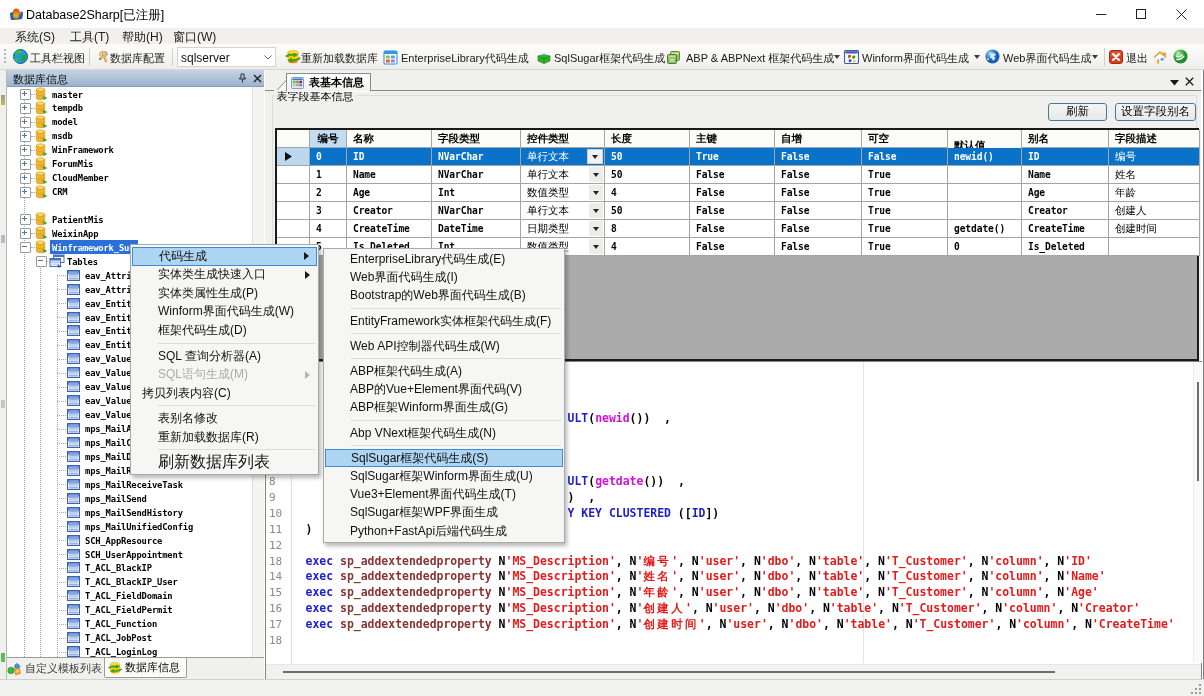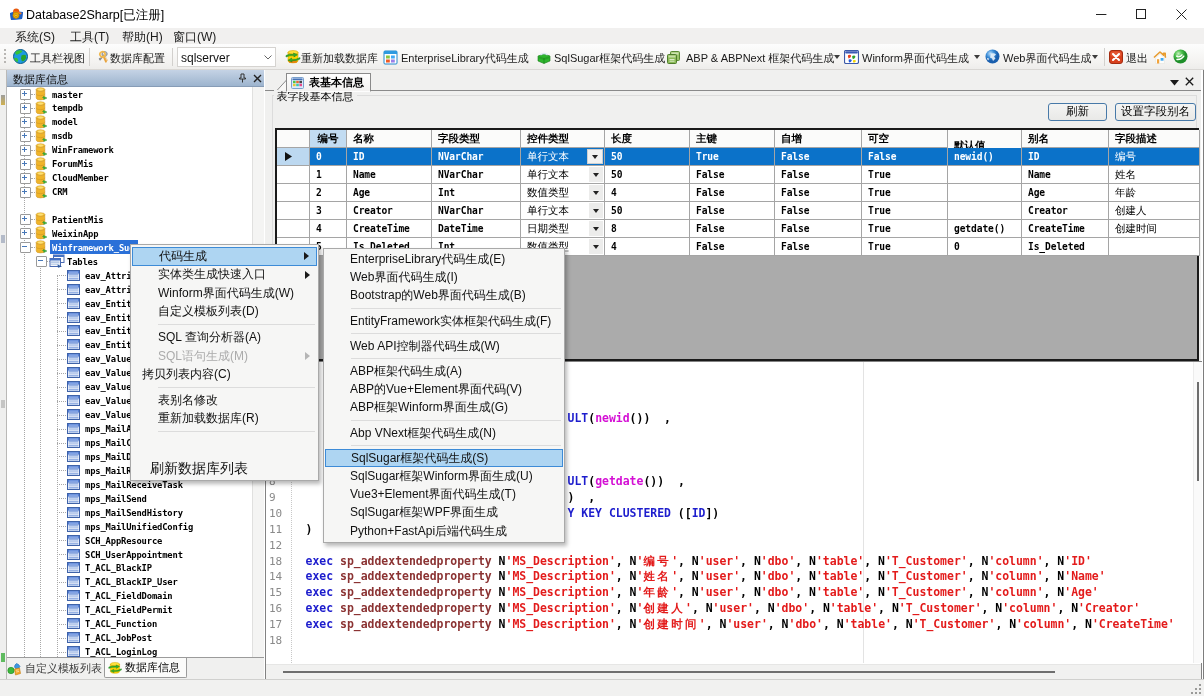--- a/index.html
+++ b/index.html
@@ -1377,45 +1377,48 @@
     <div class="cmenu" style="left: 130px; top: 244px; width: 189px;">
       <div class="citem hl" style="height: 18.55px; padding-left: 26px; font-size: 12px;">
         <div style="white-space: nowrap;">代码生成</div>
         <div class="carrow"></div>
       </div>
       <div class="citem" style="height: 18.55px; padding-left: 26px; font-size: 12px;">
         <div style="white-space: nowrap;">实体类生成快速入口</div>
         <div class="carrow"></div>
       </div>
       <div class="citem" style="height: 18.55px; padding-left: 26px; font-size: 12px;">
+        <div style="white-space: nowrap;">实体类属性生成(P)</div>
+      </div>
+      <div class="citem" style="height: 18.55px; padding-left: 26px; font-size: 12px;">
         <div style="white-space: nowrap;">Winform界面代码生成(W)</div>
       </div>
       <div class="citem" style="height: 18.55px; padding-left: 26px; font-size: 12px;">
-        <div style="white-space: nowrap;">自定义模板列表(D)</div>
+        <div style="white-space: nowrap;">框架代码生成(D)</div>
       </div>
       <div class="csep"></div>
       <div class="citem" style="height: 18.55px; padding-left: 26px; font-size: 12px;">
         <div style="white-space: nowrap;">SQL 查询分析器(A)</div>
       </div>
       <div class="citem dis" style="height: 18.55px; padding-left: 26px; font-size: 12px;">
         <div style="white-space: nowrap;">SQL语句生成(M)</div>
         <div class="carrow gray"></div>
       </div>
       <div class="citem" style="height: 18.55px; padding-left: 10px; font-size: 12px;">
         <div style="white-space: nowrap;">拷贝列表内容(C)</div>
       </div>
       <div class="csep"></div>
       <div class="citem" style="height: 18.55px; padding-left: 26px; font-size: 12px;">
         <div style="white-space: nowrap;">表别名修改</div>
       </div>
       <div class="citem" style="height: 18.55px; padding-left: 26px; font-size: 12px;">
         <div style="white-space: nowrap;">重新加载数据库(R)</div>
       </div>
       <div class="csep"></div>
-      <div class="citem" style="height: 18.55px; padding-left: 18px; font-size: 14px; margin-top: 25px;">
+      <div class="citem" style="height: 18.55px; padding-left: 26px; font-size: 16px;">
         <div style="white-space: nowrap;">刷新数据库列表</div>
       </div>
     </div>
     <div class="cmenu" style="left: 322.5px; top: 247.5px; width: 242px;">
       <div class="citem" style="height: 18.2px; padding-left: 25.5px; font-size: 12px;">
         <div style="white-space: nowrap;">EnterpriseLibrary代码生成(E)</div>
       </div>
       <div class="citem" style="height: 18.2px; padding-left: 25.5px; font-size: 12px;">
         <div style="white-space: nowrap;">Web界面代码生成(I)</div>
       </div>

